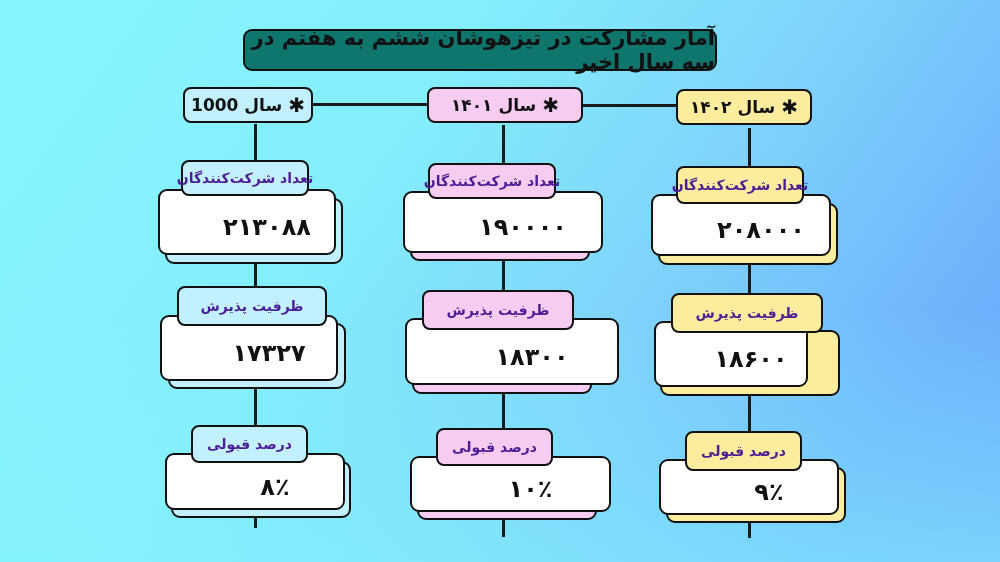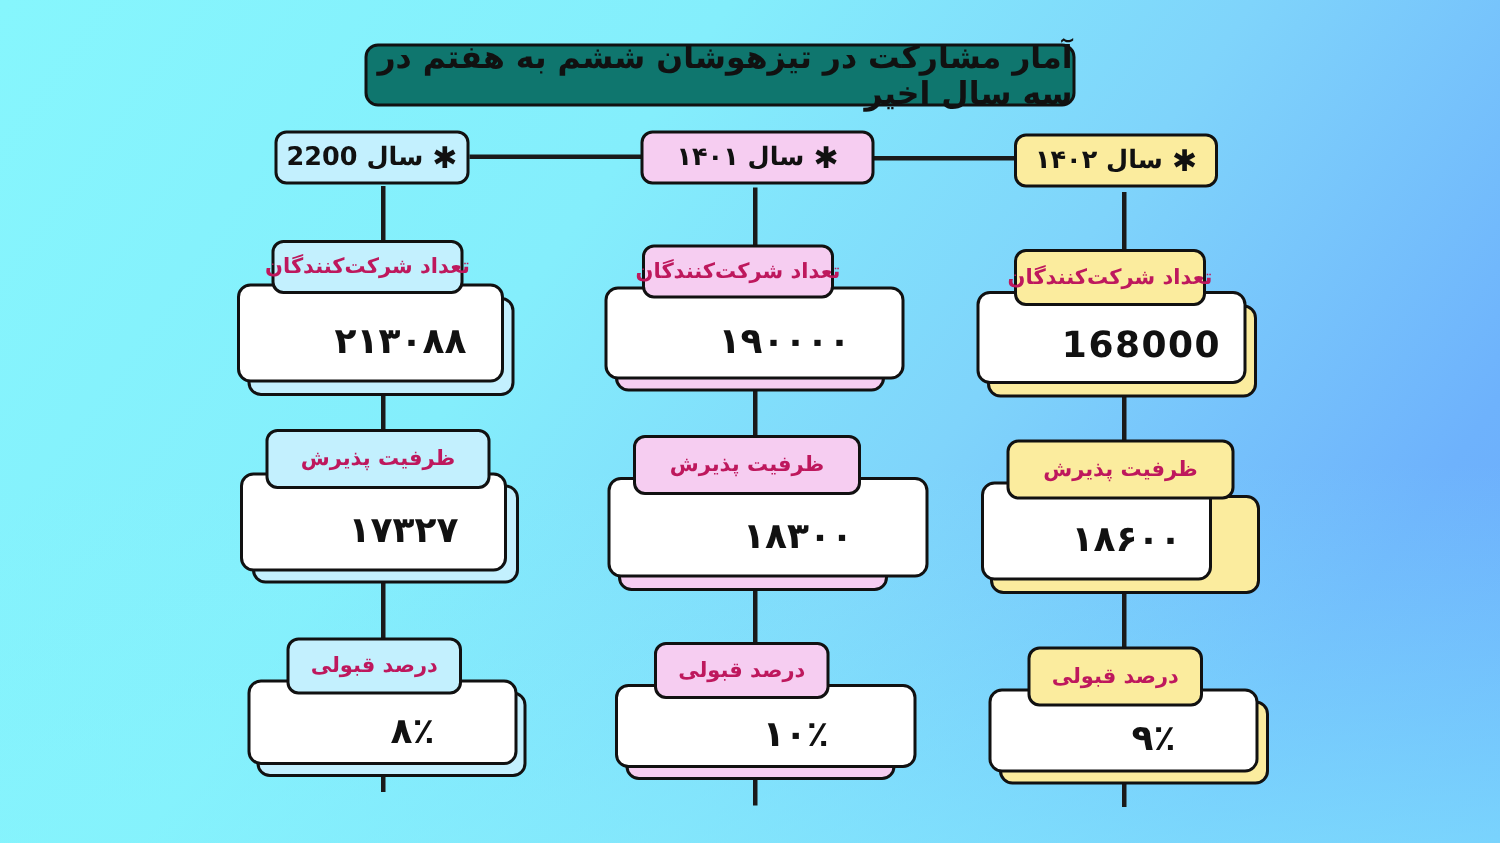--- a/index.html
+++ b/index.html
@@ -55,21 +55,21 @@
       font-weight: bold; font-size: 24px; color: #111;
       letter-spacing: 1px;
       padding-top: 10px;
       padding-left: 40px;
     }
     .label {
       position: absolute;
       border: 2.5px solid #111;
       border-radius: 8px;
       display: flex; align-items: center; justify-content: center;
-      font-weight: bold; font-size: 14px; color: #be185d;
+      font-weight: bold; font-size: 14px; color: #4c1d95;
       direction: rtl;
       white-space: nowrap;
       z-index: 3;
     }
     .blue   { background: #c3f0fe; }
     .pink   { background: #f6cdf1; }
     .yellow { background: #fbec9e; }
   </style>
 </head>
 <body>
@@ -82,21 +82,21 @@
 <div class="hline" style="left:582px; top:104px; width:96px;"></div>
 
 <div class="vline" style="left:254px; top:124px; height:404px;"></div>
 
 <div class="vline" style="left:502px; top:125px; height:412px;"></div>
 
 <div class="vline" style="left:748px; top:128px; height:410px;"></div>
 
 <div class="year-box blue" style="left:183px; top:87px; width:130px;">
   <span class="star">✱</span>
-  <span>سال 2200</span>
+  <span>سال 1000</span>
 </div>
 <div class="year-box pink" style="left:427px; top:87px; width:156px;">
   <span class="star">✱</span>
   <span>سال ۱۴۰۱</span>
 </div>
 <div class="year-box yellow" style="left:676px; top:89px; width:136px;">
   <span class="star">✱</span>
   <span>سال ۱۴۰۲</span>
 </div>
 
@@ -118,21 +118,21 @@
 
 <div class="card-back pink" style="left:412px; top:327px; width:180px; height:67px;"></div>
 <div class="card-front" style="left:405px; top:318px; width:214px; height:67px;">۱۸۳۰۰</div>
 <div class="label pink" style="left:422px; top:290px; width:152px; height:40px;">ظرفیت پذیرش</div>
 
 <div class="card-back pink" style="left:417px; top:464px; width:180px; height:56px;"></div>
 <div class="card-front" style="left:410px; top:456px; width:201px; height:56px;">۱۰٪</div>
 <div class="label pink" style="left:436px; top:428px; width:117px; height:38px;">درصد قبولی</div>
 
 <div class="card-back yellow" style="left:658px; top:203px; width:180px; height:62px;"></div>
-<div class="card-front" style="left:651px; top:194px; width:180px; height:62px;">168000</div>
+<div class="card-front" style="left:651px; top:194px; width:180px; height:62px;">۲۰۸۰۰۰</div>
 <div class="label yellow" style="left:676px; top:166px; width:128px; height:38px;">تعداد شرکت‌کنندگان</div>
 
 <div class="card-back yellow" style="left:660px; top:330px; width:180px; height:66px;"></div>
 <div class="card-front" style="left:654px; top:321px; width:154px; height:66px;">۱۸۶۰۰</div>
 <div class="label yellow" style="left:671px; top:293px; width:152px; height:40px;">ظرفیت پذیرش</div>
 
 <div class="card-back yellow" style="left:666px; top:467px; width:180px; height:56px;"></div>
 <div class="card-front" style="left:659px; top:459px; width:180px; height:56px;">۹٪</div>
 <div class="label yellow" style="left:685px; top:431px; width:117px; height:40px;">درصد قبولی</div>
 

